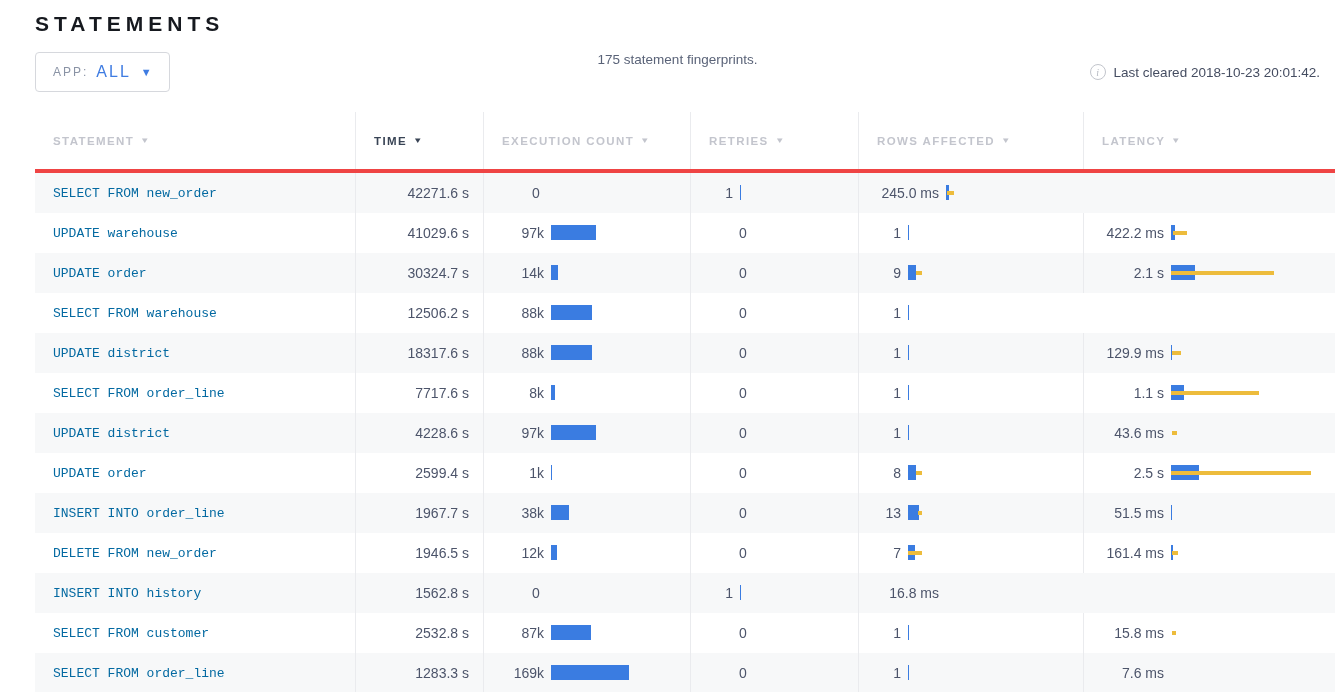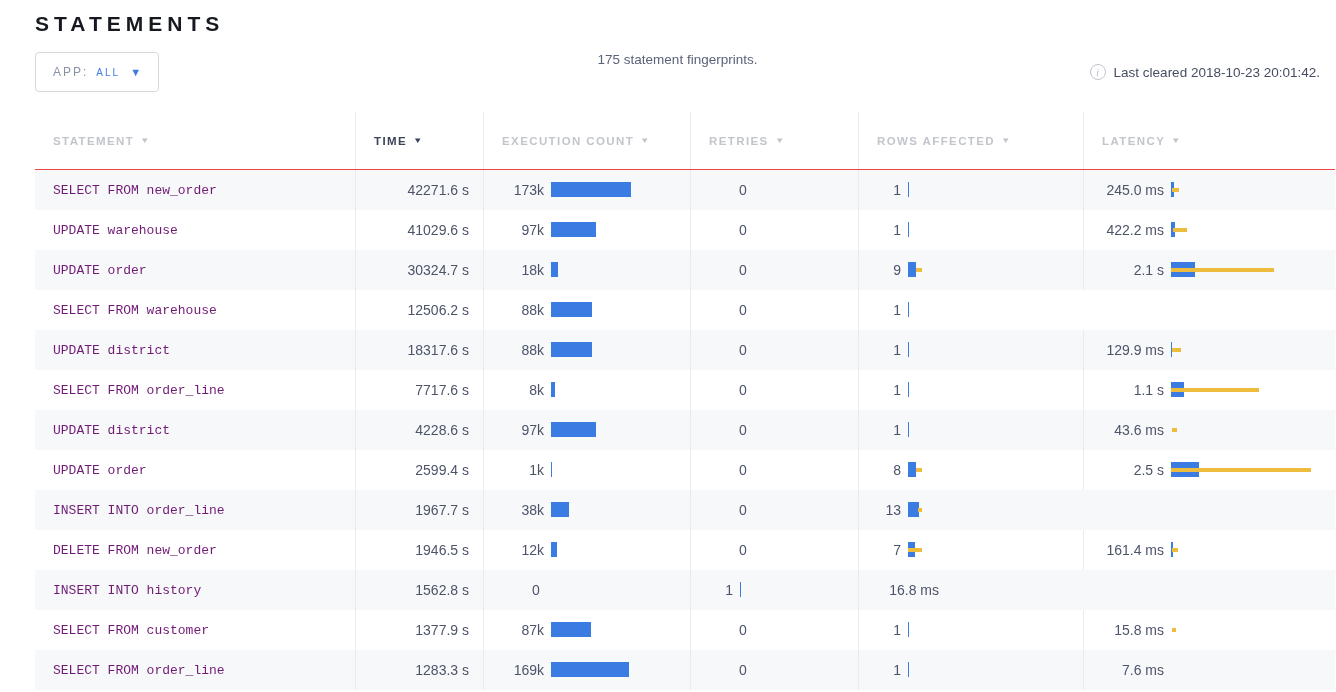--- a/index.html
+++ b/index.html
@@ -8,49 +8,49 @@
   .page { padding: 8px 16px 0 35px; }
 
   .page-title { font-size: 21px; font-weight: 700; letter-spacing: 5px;
     color: #16191f; padding-top: 4px; }
 
   .toolbar { display: flex; margin-top: 16px; height: 40px; position: relative; gap: 7px; }
   .app-select { display: inline-flex; align-items: center; gap: 8px;
     border: 1px solid #d6d8dd; border-radius: 4px; background: #fff;
     height: 40px; padding: 0 17px; cursor: pointer; }
   .app-select .lbl { font-size: 12px; letter-spacing: 2px; color: #8a93a5; font-weight: 400; }
-  .app-select .val { font-size: 10px; letter-spacing: 2px; color: #3f7ce2; font-weight: 400; }
+  .app-select .val { font-size: 16px; letter-spacing: 2px; color: #3f7ce2; font-weight: 400; }
   .app-select .chev { color: #3f7ce2; font-size: 11px; margin-left: 2px; }
   .fingerprints { position: absolute; left: 0; right: 0; text-align: center;
     font-size: 13.5px; color: #5a6378; pointer-events: none; }
   .last-cleared { margin-left: auto; display: flex; align-items: center; gap: 8px;
     font-size: 13.5px; color: #454d61; z-index: 1; background: #fff; padding-left: 10px; }
   .info-icon { width: 16px; height: 16px; border: 1px solid #c2c5cc; border-radius: 50%;
     color: #b4b8c1; font-size: 10px; font-style: italic; font-family: "Liberation Serif", serif;
     display: inline-flex; align-items: center; justify-content: center; }
 
   .stmt-table { margin-top: 20px; width: 1300px; }
   .tr { display: grid; grid-template-columns: 320px 128px 207px 168px 225px 252px; }
   .cell { border-left: 1px solid #eaebee; display: flex; align-items: center; }
   .cell:first-child { border-left: none; }
 
   .thead .cell { height: 57px; font-size: 11.5px; font-weight: 700; letter-spacing: 1.4px;
     color: #c3c5cd; cursor: pointer; }
-  .thead { border-bottom: 1px solid #ef4444; }
+  .thead { border-bottom: 4px solid #ef4444; }
   .thead .cell.active { color: #394455; }
   .th-inner { display: flex; align-items: center; gap: 7px; padding-left: 18px; }
   .sort-arrow { font-size: 8px; transform: scaleX(1.2); }
 
   .tbody .tr { height: 40px; }
   .tbody .tr:nth-child(odd) { background: #f7f8f9; }
 
   .c-statement { padding-left: 18px;
     font-family: "Liberation Mono", "DejaVu Sans Mono", monospace;
     font-size: 13px; color: #4d72d8; }
-  .c-statement a { color: #701a75; text-decoration: none; cursor: pointer; }
+  .c-statement a { color: #0369a1; text-decoration: none; cursor: pointer; }
   .num { color: #4c546a; font-size: 14px; }
   .c-time { justify-content: flex-end; padding-right: 14px; }
   .c-retries { padding-left: 48px; }
 
   .bar-cell-label { text-align: right; flex: 0 0 60px; }
   .c-rows .bar-cell-label { flex: 0 0 42px; }
   .c-latency .bar-cell-label { flex: 0 0 80px; }
   .bar-wrap { position: relative; height: 16px; flex: 1; margin-left: 7px; }
   .bar-blue { position: absolute; left: 0; top: 0; height: 15px; background: #3a7ce1; }
   .bar-dev { position: absolute; top: 6px; height: 4px; background: #edbc3c; }
@@ -113,26 +113,20 @@
             <span class="sort-arrow">▼</span>
           </span>
         </div>
       </div>
     <div class="tbody" id="tbody">
   <div class="tr row">
     <div class="cell c-statement">
       <a>SELECT FROM new_order</a>
     </div>
     <div class="cell c-time num">42271.6 s</div>
-    <div class="cell c-exec">
-      <span class="num bar-cell-label">173k</span>
-      <span class="bar-wrap">
-              <span class="bar-blue" style="width: 80px;"></span>
-            </span>
-    </div>
     <div class="cell c-retries num">0</div>
     <div class="cell c-rows">
       <span class="num bar-cell-label">1</span>
       <span class="bar-wrap">
               <span class="bar-blue" style="width: 1px;"></span>
             </span>
     </div>
     <div class="cell c-latency">
       <span class="num bar-cell-label">245.0 ms</span>
       <span class="bar-wrap">
@@ -168,21 +162,21 @@
             </span>
     </div>
   </div>
 
   <div class="tr row">
     <div class="cell c-statement">
       <a>UPDATE order</a>
     </div>
     <div class="cell c-time num">30324.7 s</div>
     <div class="cell c-exec">
-      <span class="num bar-cell-label">18k</span>
+      <span class="num bar-cell-label">14k</span>
       <span class="bar-wrap">
               <span class="bar-blue" style="width: 7px;"></span>
             </span>
     </div>
     <div class="cell c-retries num">0</div>
     <div class="cell c-rows">
       <span class="num bar-cell-label">9</span>
       <span class="bar-wrap">
               <span class="bar-blue" style="width: 8px;"></span>
               <span class="bar-dev" style="left: 8px; width: 6px;"></span>
@@ -337,20 +331,26 @@
             </span>
     </div>
     <div class="cell c-retries num">0</div>
     <div class="cell c-rows">
       <span class="num bar-cell-label">13</span>
       <span class="bar-wrap">
               <span class="bar-blue" style="width: 11px;"></span>
               <span class="bar-dev" style="left: 10px; width: 4px;"></span>
             </span>
     </div>
+    <div class="cell c-latency">
+      <span class="num bar-cell-label">51.5 ms</span>
+      <span class="bar-wrap">
+              <span class="bar-blue" style="width: 1px;"></span>
+            </span>
+    </div>
   </div>
 
   <div class="tr row">
     <div class="cell c-statement">
       <a>DELETE FROM new_order</a>
     </div>
     <div class="cell c-time num">1946.5 s</div>
     <div class="cell c-exec">
       <span class="num bar-cell-label">12k</span>
       <span class="bar-wrap">
@@ -389,21 +389,21 @@
     <div class="cell c-latency">
       <span class="num bar-cell-label">16.8 ms</span>
       <span class="bar-wrap"></span>
     </div>
   </div>
 
   <div class="tr row">
     <div class="cell c-statement">
       <a>SELECT FROM customer</a>
     </div>
-    <div class="cell c-time num">1377.9 s</div>
+    <div class="cell c-time num">2532.8 s</div>
     <div class="cell c-exec">
       <span class="num bar-cell-label">87k</span>
       <span class="bar-wrap">
               <span class="bar-blue" style="width: 40px;"></span>
             </span>
     </div>
     <div class="cell c-retries num">0</div>
     <div class="cell c-rows">
       <span class="num bar-cell-label">1</span>
       <span class="bar-wrap">

